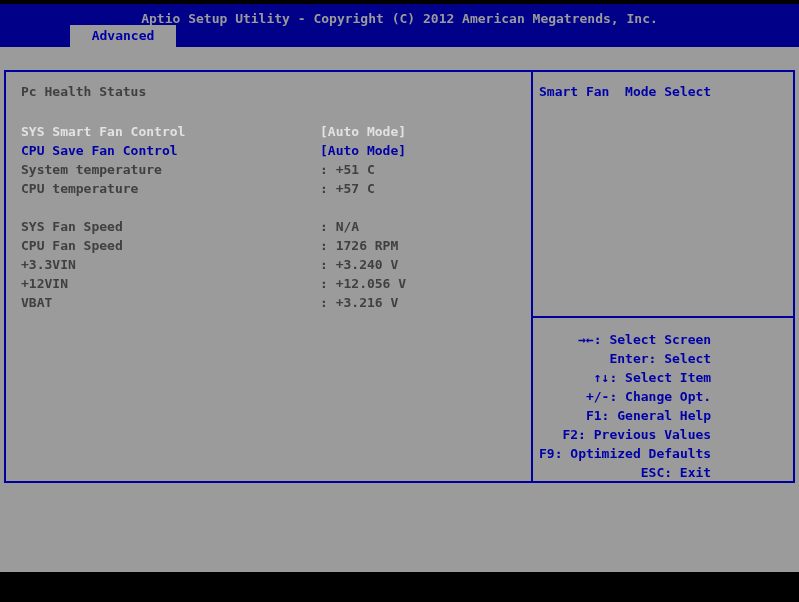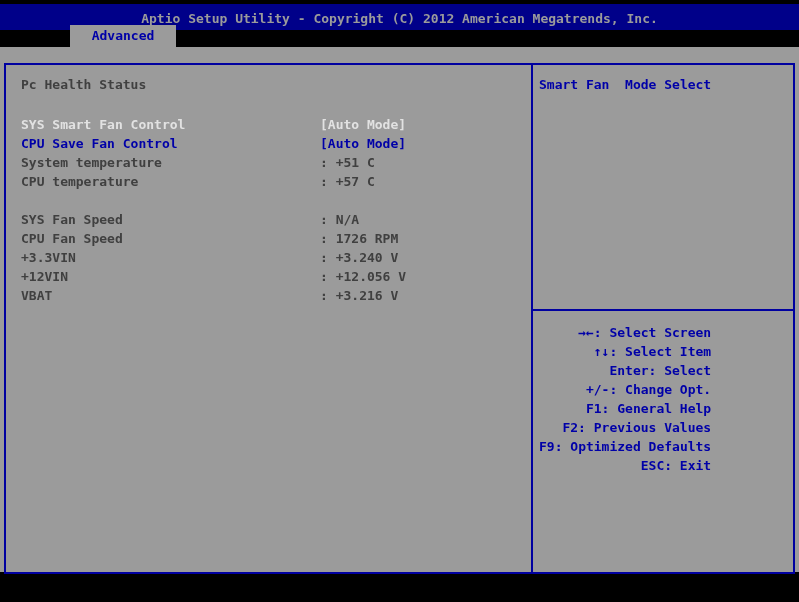--- a/index.html
+++ b/index.html
@@ -14,30 +14,30 @@
   }
   *{margin:0;padding:0;box-sizing:border-box;}
   html,body{width:799px;height:602px;overflow:hidden;background:var(--black);}
   .screen{
     position:relative;width:799px;height:602px;
     font-family:"DejaVu Sans Mono","Liberation Mono",monospace;
     font-size:13px;font-weight:bold;letter-spacing:0;
   }
   .txt{white-space:pre;}
   .strip-top{position:absolute;left:0;top:0;width:799px;height:4px;background:var(--black);}
-  .header-bar{position:absolute;left:0;top:4px;width:799px;height:26px;background:var(--navy-bar);padding-left:24px;}
+  .header-bar{position:absolute;left:0;top:4px;width:799px;height:43px;background:var(--navy-bar);padding-left:24px;}
   .header-title{position:absolute;left:0;top:7px;width:100%;text-align:center;color:var(--bar-text);}
   .tab{
     position:absolute;left:70px;top:25px;width:106px;height:24px;
     background:var(--background-gray);color:var(--blue);
     text-align:center;line-height:22px;z-index:3;
   }
   .body{position:absolute;left:0;top:47px;width:799px;height:525px;background:var(--background-gray);}
   .panel-box{
-    position:absolute;left:4px;top:16px;width:791px;height:511px;
+    position:absolute;left:4px;top:23px;width:791px;height:413px;
     border:2px solid var(--border-blue);
   }
   .left-pane{position:absolute;left:0;top:0;width:525px;height:100%;}
   .divider-v{position:absolute;left:525px;top:0;width:2px;height:100%;background:var(--border-blue);}
   .right-pane{position:absolute;left:527px;top:0;width:260px;height:100%;padding-left:16px;}
   .section-title{position:absolute;left:15px;top:12px;color:var(--dark-text);}
   .rows{position:absolute;left:0;top:50px;width:100%;}
   .row{position:relative;height:19px;line-height:19px;padding-left:15px;}
   .row.gap-before{margin-top:19px;}
   .row .val{position:absolute;left:314px;top:0;}
@@ -125,22 +125,22 @@
         </div>
       </div>
 
       <div class="divider-v"></div>
 
       <div class="right-pane">
         <div class="item-help txt">Smart Fan  Mode Select</div>
         <div class="divider-h"></div>
         <div class="keys">
           <div class="key-line txt">→←: Select Screen</div>
+          <div class="key-line txt">Enter: Select</div>
           <div class="key-line txt">↑↓: Select Item</div>
-          <div class="key-line txt">Enter: Select</div>
           <div class="key-line txt">+/-: Change Opt.</div>
           <div class="key-line txt">F1: General Help</div>
           <div class="key-line txt">F2: Previous Values</div>
           <div class="key-line txt">F9: Optimized Defaults</div>
           <div class="key-line txt">ESC: Exit</div>
         </div>
       </div>
 
     </div>
   </div>

